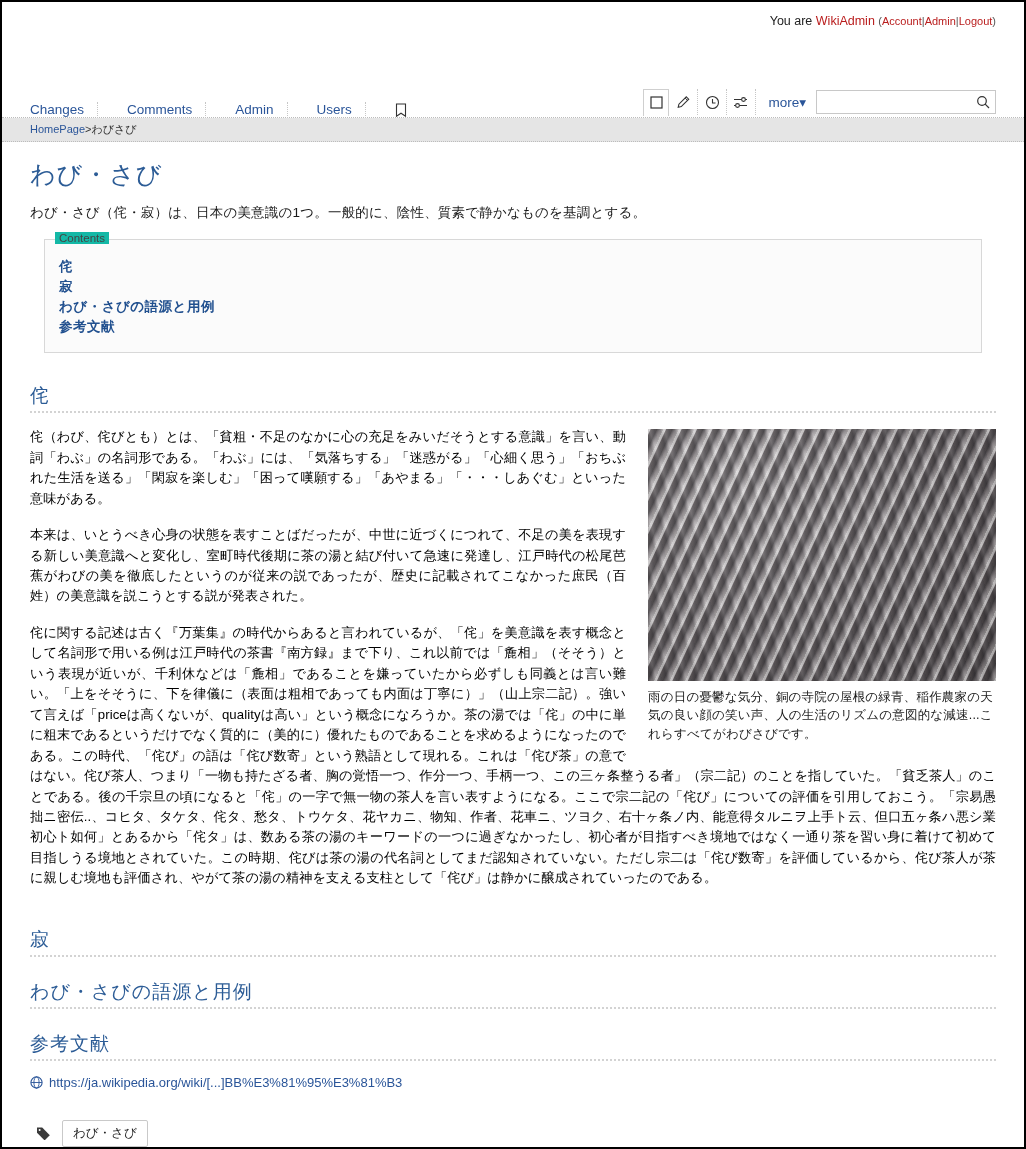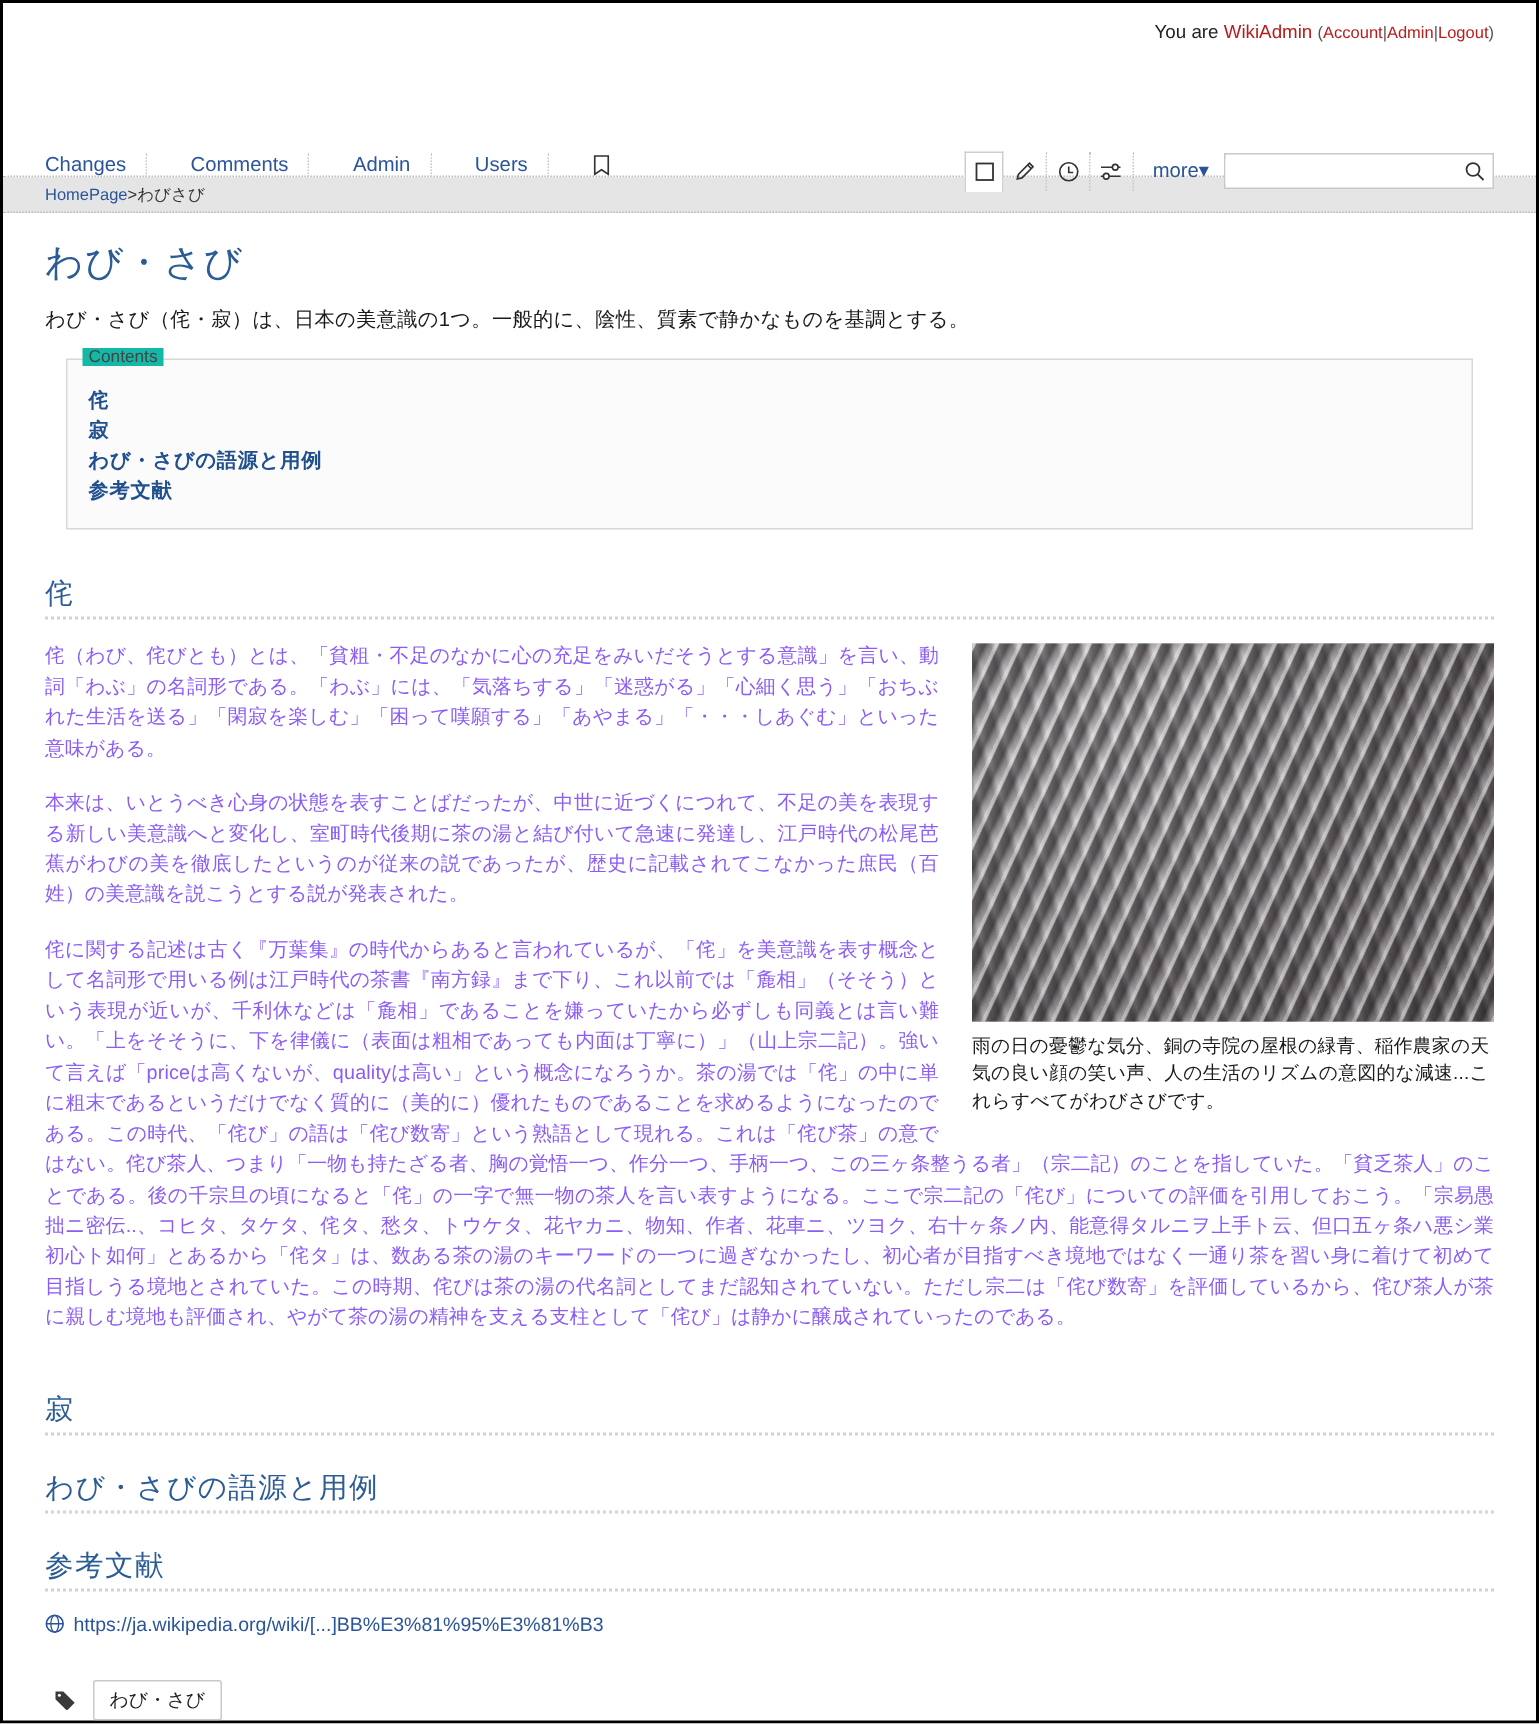--- a/index.html
+++ b/index.html
@@ -82,21 +82,21 @@
   .navlinks .bookmark {
     padding: 0 13px;
     border-right: none;
     display: flex;
     align-items: center;
   }
 
   .toolbar {
     position: absolute;
     right: 28px;
-    top: 12px;
+    top: 0;
     height: 32px;
     display: flex;
     align-items: center;
   }
   .tbtn {
     width: 28px;
     height: 26px;
     display: flex;
     align-items: center;
     justify-content: center;
@@ -220,21 +220,21 @@
     font-size: 12.5px;
     line-height: 1.45;
     color: #1a1a1a;
     margin-top: 7px;
     letter-spacing: .2px;
   }
   p.body {
     font-size: 13.2px;
     line-height: 1.55;
     margin: 0 0 16px 0;
-    color: #8b5cf6;
+    color: #000000;
     letter-spacing: .1px;
     text-align: justify;
   }
 
   
   .reflist { margin: 4px 0 0 0; padding: 0; list-style: none; }
   .reflist li {
     display: flex;
     align-items: center;
     gap: 6px;

